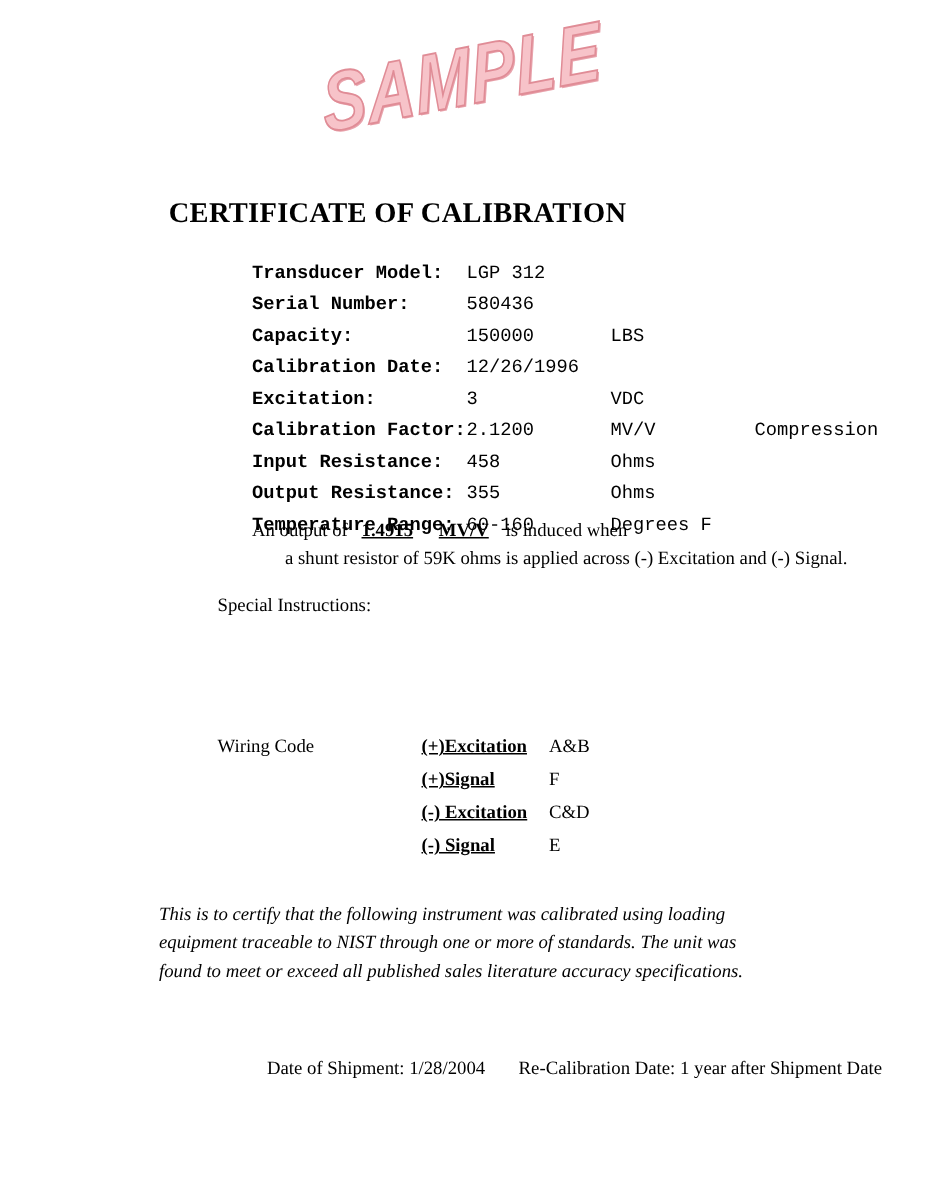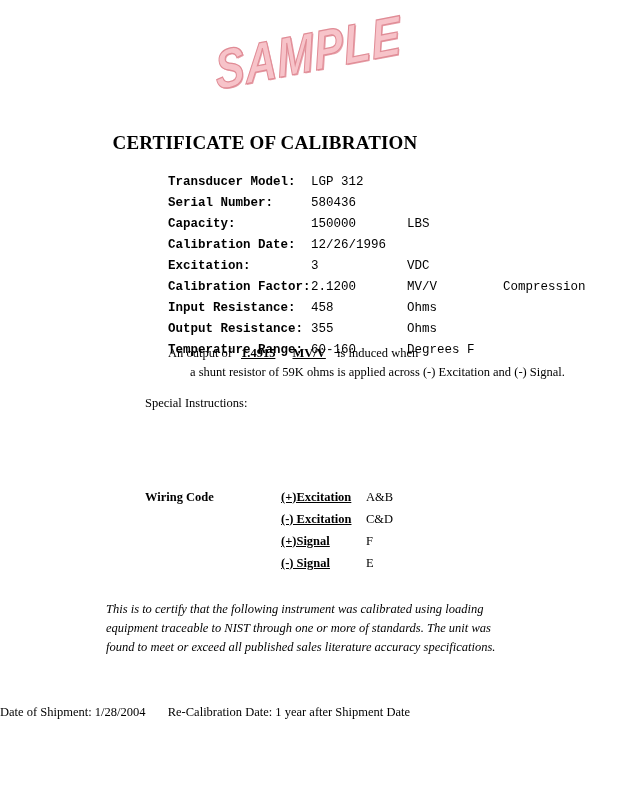--- a/index.html
+++ b/index.html
@@ -123,21 +123,21 @@
     font-size: 12.5px;
     font-weight: normal;
   }
 
   
   .wiring-label {
     position: absolute;
     left: 145px;
     top: 490px;
     font-size: 12.5px;
-    font-weight: bold;
+    font-weight: normal;
   }
   .wiring-table {
     position: absolute;
     left: 281px;
     top: 490px;
     border-collapse: collapse;
     font-size: 12.5px;
   }
   .wiring-table td {
     padding: 0 0 7px 0;
@@ -162,21 +162,21 @@
     font-size: 12.5px;
     font-style: italic;
     line-height: 19px;
   }
 
   .footer {
     position: absolute;
     left: 0;
     top: 705px;
     width: 588px;
-    text-align: left;
+    text-align: right;
     font-size: 12.5px;
   }
   .footer .gap {
     display: inline-block;
     width: 16px;
   }
 </style>
 </head>
 <body>
 
@@ -258,26 +258,26 @@
   <div class="special-instructions">Special Instructions:</div>
 
   <div class="wiring-label">Wiring Code</div>
   <table class="wiring-table">
     <tbody>
       <tr>
         <td class="wire-name">(+)Excitation</td>
         <td class="wire-pins">A&amp;B</td>
       </tr>
       <tr>
+        <td class="wire-name">(+)Signal</td>
+        <td class="wire-pins">F</td>
+      </tr>
+      <tr>
         <td class="wire-name">(-) Excitation</td>
         <td class="wire-pins">C&amp;D</td>
-      </tr>
-      <tr>
-        <td class="wire-name">(+)Signal</td>
-        <td class="wire-pins">F</td>
       </tr>
       <tr>
         <td class="wire-name">(-) Signal</td>
         <td class="wire-pins">E</td>
       </tr>
     </tbody>
   </table>
 
   <div class="certify">This is to certify that the following instrument was calibrated using loading equipment traceable to NIST through one or more of standards.  The unit was found to meet or exceed all published sales literature accuracy specifications.</div>
 

